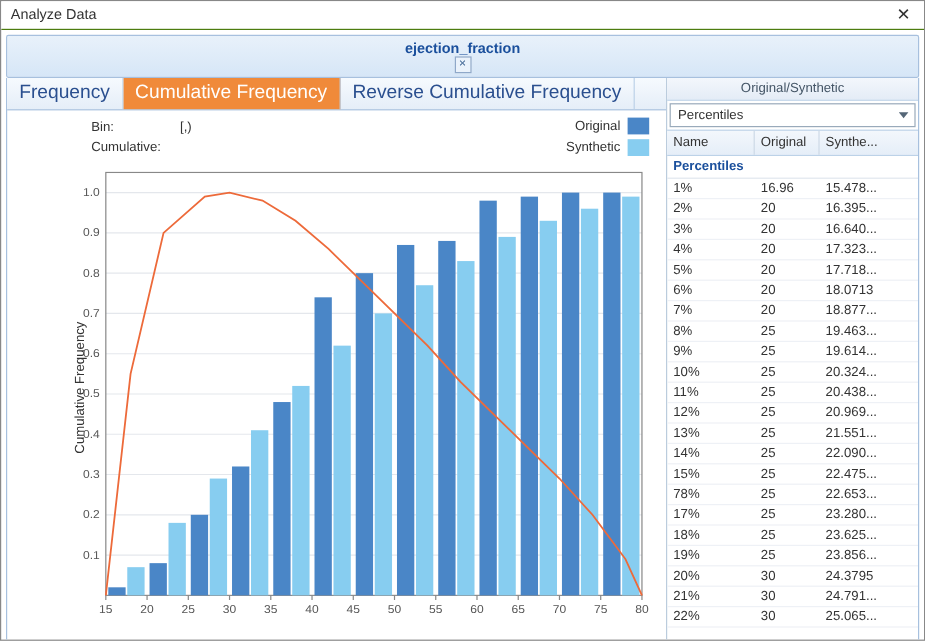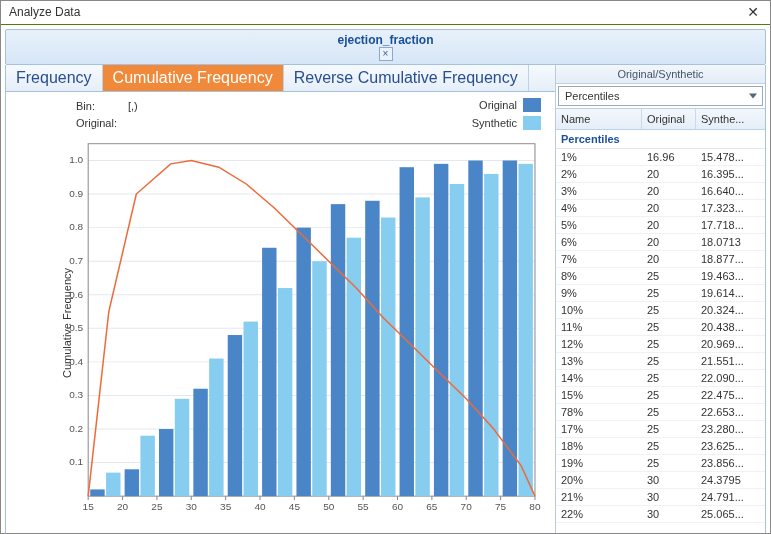--- a/index.html
+++ b/index.html
@@ -71,21 +71,21 @@
       background: #f08a3a;
       color: #fff;
       font-weight: 500;
     }
     .chart-area {
       flex: 1;
       position: relative;
       padding: 6px 8px 4px 8px;
     }
     .readout { position: absolute; top: 6px; left: 70px; line-height: 1.5; }
-    .readout span { display: inline-block; width: 52px; }
+    .readout span { display: inline-block; width: 74px; }
     .legend { position: absolute; top: 6px; right: 14px; text-align: right; }
     .lg-row { display: flex; align-items: center; justify-content: flex-end; margin-bottom: 4px; font-size: 11px; }
     .sw { width: 18px; height: 14px; margin-left: 6px; }
     .sw-orig { background: #4a86c7; }
     .sw-syn { background: #87cdf0; }
     .plot {
       position: absolute;
       top: 46px; bottom: 34px; left: 52px; right: 14px;
     }
     .ylab {
@@ -137,21 +137,21 @@
       background: linear-gradient(#f3f7fc,#e5eef8);
       border-top: 1px solid #bcd2e8;
       border-bottom: 1px solid #bcd2e8;
       font-size: 11px;
     }
     .grid-head div {
       padding: 4px 5px;
       border-right: 1px solid #cdd9e7;
     }
     .grid-head div:last-child { border-right: none; }
-    .col-name { width: 86px; }
+    .col-name { width: 73px; }
     .col-orig { width: 54px; text-align: left; }
     .col-syn  { flex: 1; text-align: left; }
     .grid-body {
       flex: 1;
       overflow-y: scroll;
       font-size: 11px;
     }
     .grp-row {
       font-weight: bold; color: #1a4f9c;
       padding: 3px 5px;
@@ -183,21 +183,21 @@
 <div class="content">
   <div class="left">
     <div class="tabs">
       <div class="tab">Frequency</div>
       <div class="tab active">Cumulative Frequency</div>
       <div class="tab">Reverse Cumulative Frequency</div>
     </div>
     <div class="chart-area">
       <div class="readout">
         <div><span>Bin:</span><span>[,)</span></div>
-        <div><span>Original:</span><span></span></div>
+        <div><span>Cumulative:</span><span></span></div>
       </div>
       <div class="legend">
         <div class="lg-row">
             <span>Original</span>
             <span class="sw sw-orig"></span>
           </div>
         <div class="lg-row">
             <span>Synthetic</span>
             <span class="sw sw-syn"></span>
           </div>

